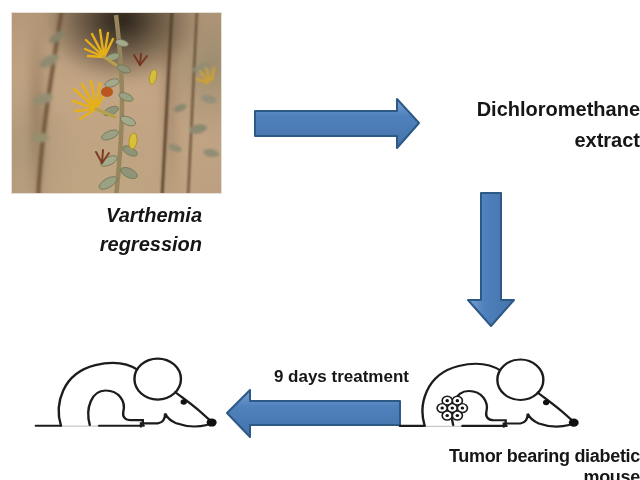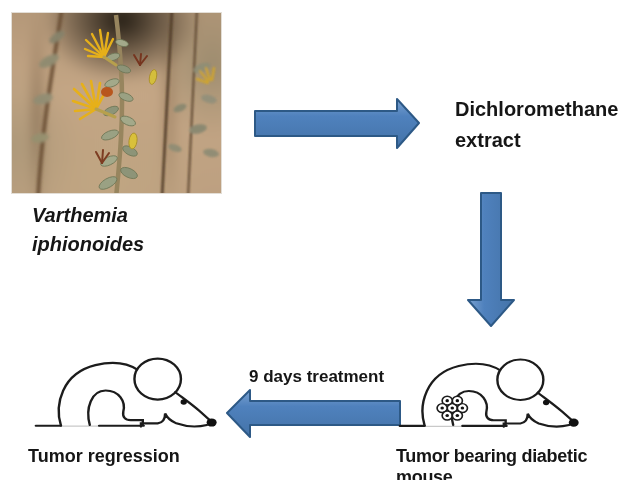--- a/index.html
+++ b/index.html
@@ -19,21 +19,21 @@
       radial-gradient(10px 150px at 17% 55%, rgba(88,64,42,.55), transparent 65%),
       radial-gradient(9px 160px at 72% 50%, rgba(96,70,46,.45), transparent 65%),
       radial-gradient(70px 90px at 90% 32%, rgba(128,122,96,.55), transparent 70%),
       radial-gradient(85px 100px at 6% 70%, rgba(158,144,114,.55), transparent 72%),
       radial-gradient(120px 95px at 45% 88%, rgba(192,166,130,.95), transparent 78%),
       linear-gradient(180deg,#b29677,#c4a685 45%,#bc9f80);
     filter:blur(5px);
   }
   .photo svg{position:absolute;inset:0;}
   
-  .lbl{position:absolute;color:#161616;font-weight:bold;}
+  .lbl{position:absolute;color:#161616;font-weight:bold;text-align:right;}
   .plant-caption{left:32px;top:201px;width:170px;font-size:20px;line-height:29px;font-style:italic;}
   .extract-label{left:455px;top:94px;width:185px;font-size:20px;line-height:31px;}
   .treatment-label{left:249px;top:367px;width:160px;font-size:17px;}
   .regression-label{left:28px;top:446px;font-size:18px;}
   .tumor-mouse-label{left:396px;top:446px;font-size:18px;letter-spacing:-0.3px;}
   
   .overlay{position:absolute;left:0;top:0;}
   .mouse-svg{position:absolute;}
   .mouse-left{left:34px;top:352px;width:186px;height:82px;}
   .mouse-right{left:398px;top:353px;width:184px;height:81px;}
@@ -131,24 +131,23 @@
         </g>
         <g stroke="#7d3d22" stroke-width="2" stroke-linecap="round">
           <path d="M90,150 L84,139"></path>
             <path d="M90,150 L91,137"></path>
             <path d="M90,150 L97,140"></path>
         </g>
       </g>
     </svg>
   </div>
 
-  <div class="lbl plant-caption">Varthemia iphionoides</div>
+  <div class="lbl plant-caption">Varthemia regression</div>
   <div class="lbl extract-label">Dichloromethane extract</div>
   <div class="lbl treatment-label">9 days treatment</div>
-  <div class="lbl regression-label">Tumor regression</div>
   <div class="lbl tumor-mouse-label">Tumor bearing diabetic mouse</div>
 
   <svg class="overlay" width="640" height="480" viewBox="0 0 640 480">
     <defs>
       <linearGradient id="agrad" x1="0" y1="0" x2="0" y2="1">
         <stop offset="0" stop-color="#7ba2d0"></stop>
         <stop offset="0.35" stop-color="#4f81bd"></stop>
         <stop offset="1" stop-color="#4473a8"></stop>
       </linearGradient>
       <linearGradient id="agradH" x1="0" y1="0" x2="1" y2="0">

